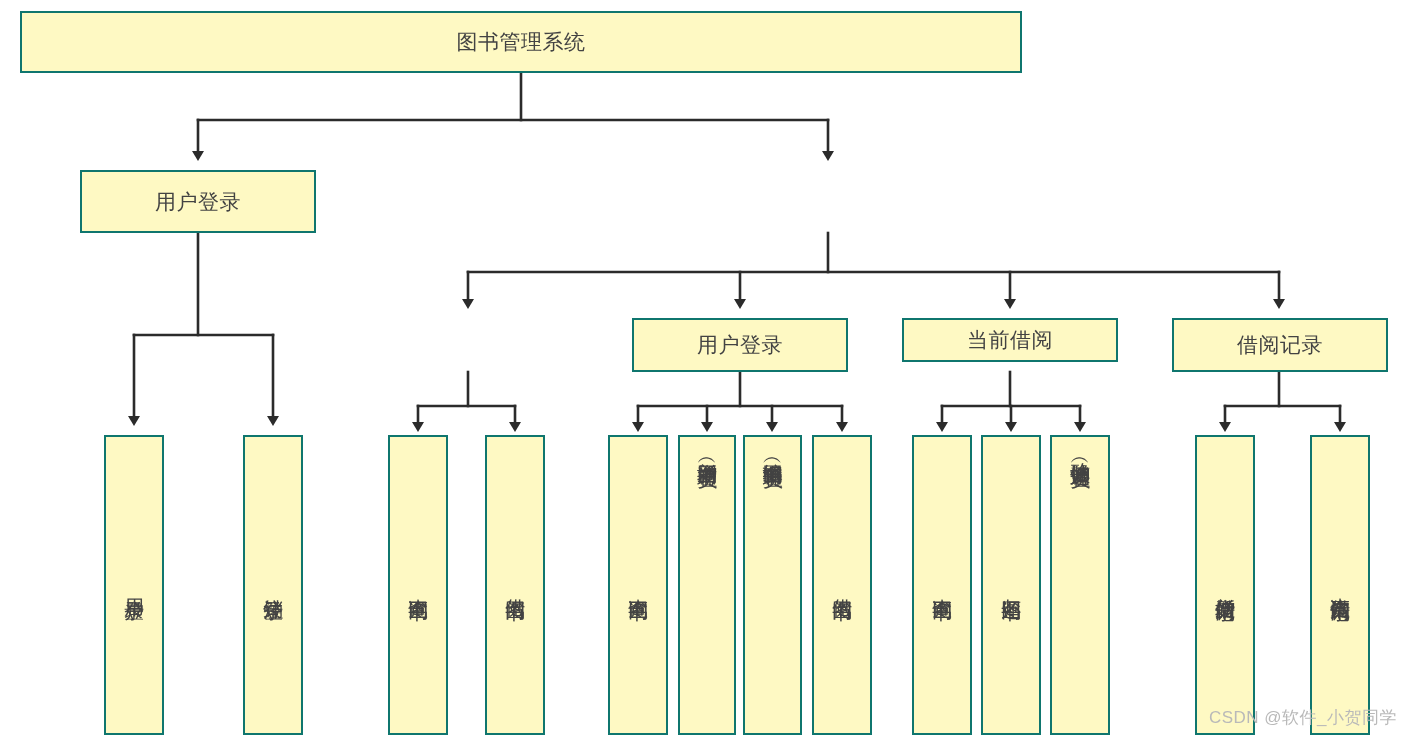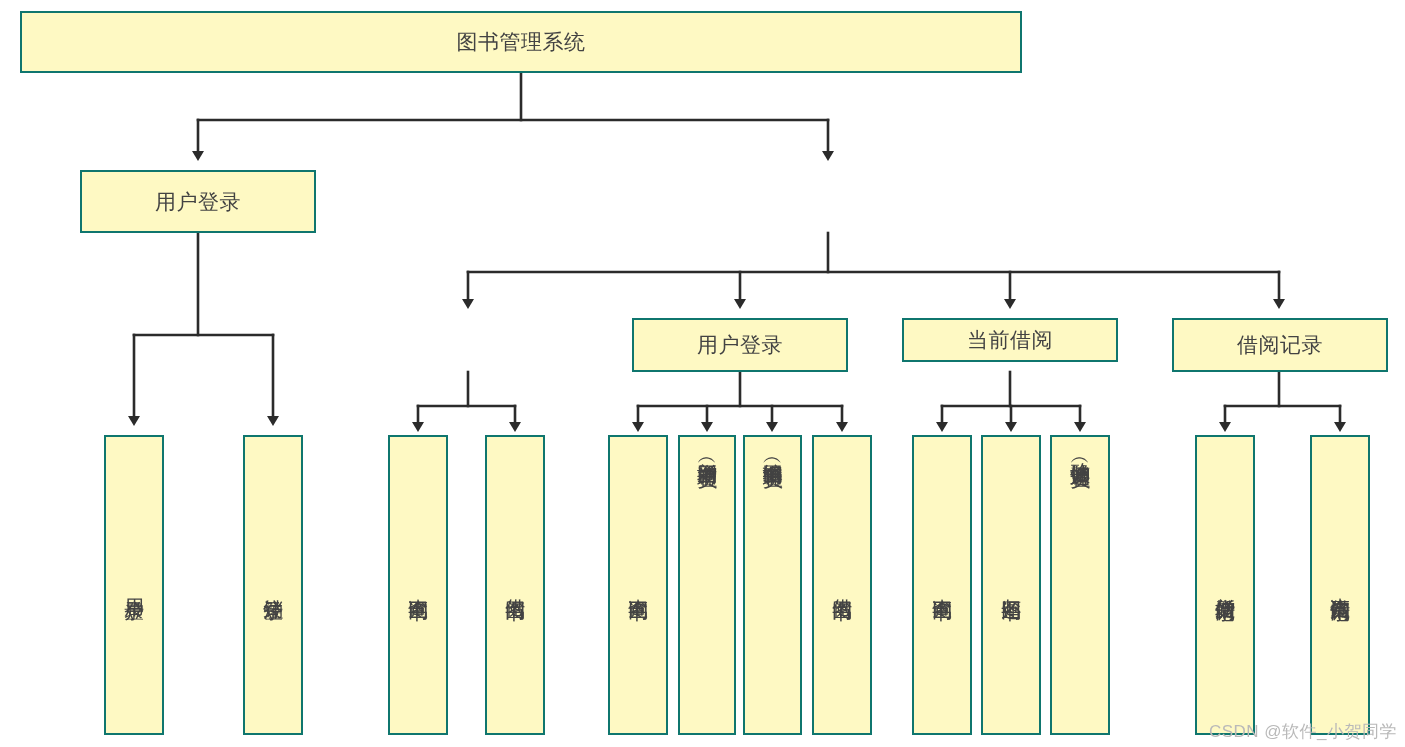--- a/index.html
+++ b/index.html
@@ -59,21 +59,21 @@
     justify-content: center;
     padding-top: 10px;
   }
   .leaf-box.centered {
     align-items: center;
     padding-top: 0;
   }
   #watermark {
     position: absolute;
     right: 8px;
-    bottom: 4px;
+    bottom: 18px;
     font-size: 17px;
     color: #b9b9b9;
     letter-spacing: 0.5px;
     white-space: nowrap;
     user-select: none;
   }
 </style>
 </head>
 <body>
 

